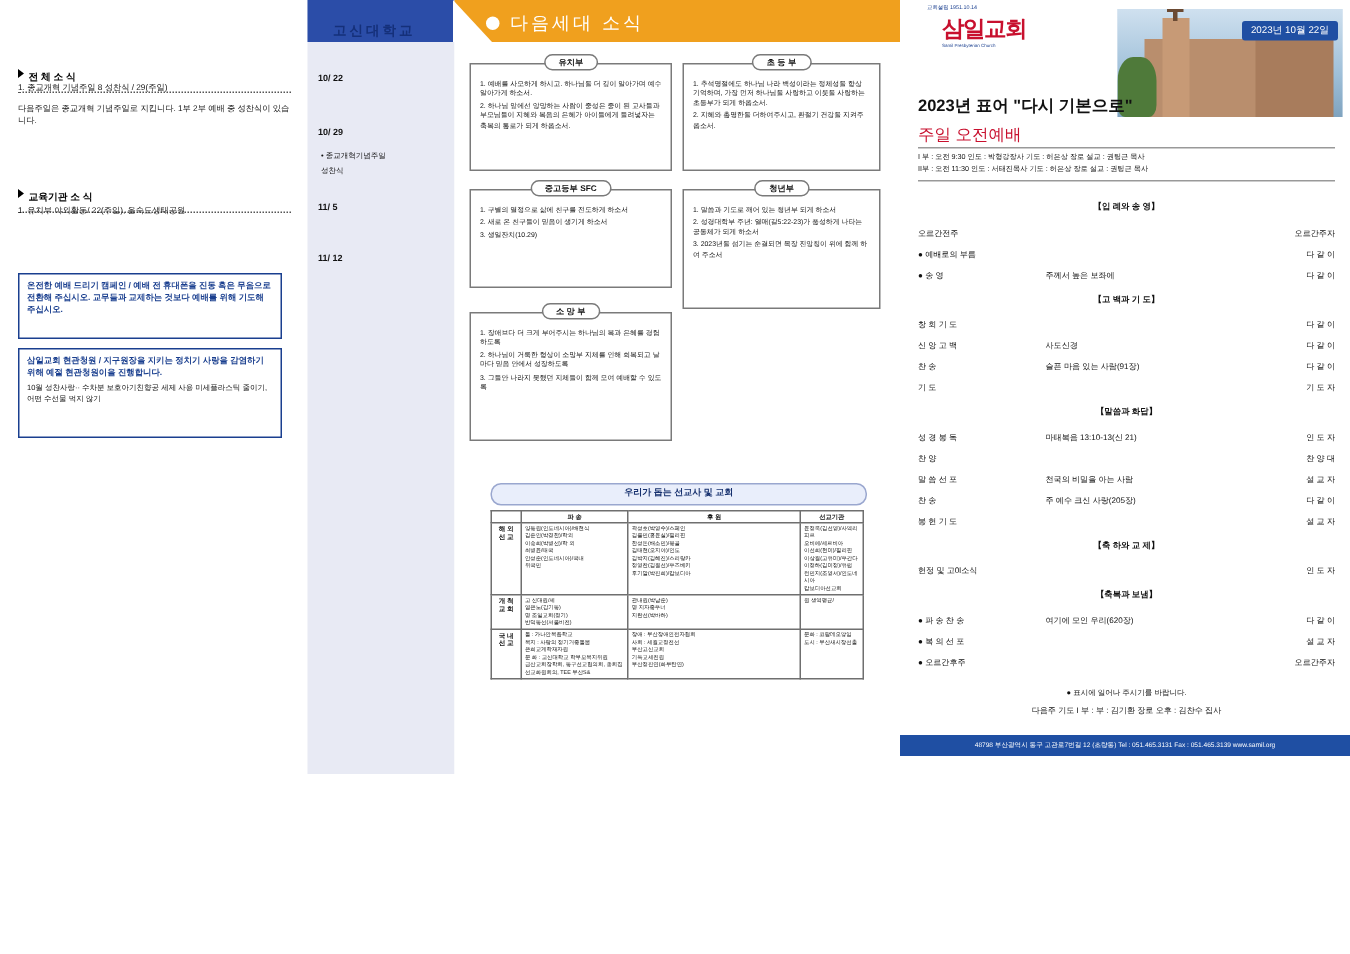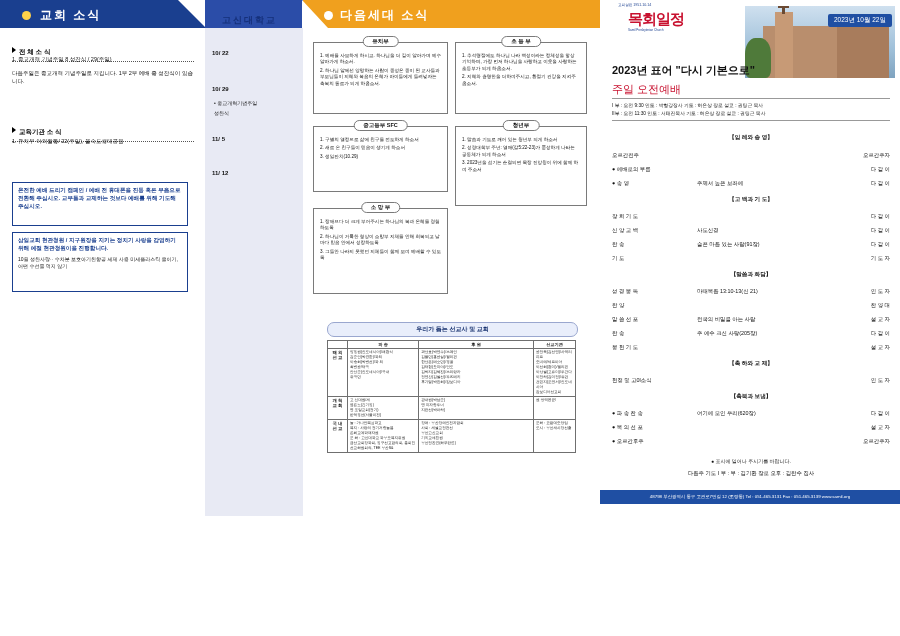--- a/index.html
+++ b/index.html
@@ -35,21 +35,21 @@
 
   
   #c2head{position:absolute;left:205px;top:0;width:98px;height:28px;background:#2b4da8;}
   #c2title{position:absolute;left:222px;top:14px;font-size:9px;font-weight:bold;color:#15307a;letter-spacing:2px;}
   .wk{position:absolute;left:212px;font-size:6px;color:#111;font-weight:bold;}
   .wkitem{position:absolute;left:214px;font-size:5px;color:#111;}
 
   
   #c3head{position:absolute;left:303px;top:0;width:297px;height:28px;background:#f0a01e;}
   #c3head .tri{position:absolute;left:-1px;top:0;width:0;height:0;border-bottom:28px solid #fff;border-right:26px solid transparent;}
-  #c3title{position:absolute;left:340px;top:7px;color:#fff;font-size:12px;font-weight:bold;letter-spacing:2px;}
+  #c3title{position:absolute;left:340px;top:7px;color:#fff;font-size:12px;font-weight:normal;letter-spacing:2px;}
   #c3dot{position:absolute;left:324px;top:11px;width:9px;height:9px;border-radius:50%;background:#fff;}
   .dept{position:absolute;border:1px solid #7a7a7a;box-sizing:border-box;}
   .dept-tab{position:absolute;top:-7px;left:50%;transform:translateX(-50%);background:#fff;border:1px solid #7a7a7a;border-radius:8px;padding:1px 9px;font-size:5.5px;font-weight:bold;white-space:nowrap;}
   .dept-body{padding:10px 6px 4px 6px;font-size:4.6px;line-height:6.4px;}
   .dept-body p{margin:0 0 2px 0;}
   .mis-title{position:absolute;left:327px;top:322px;width:249px;height:13px;background:#e9eefb;border:1px solid #9aa7cf;border-radius:7px;text-align:center;font-size:6px;font-weight:bold;line-height:13px;color:#16306e;}
   table.mis{position:absolute;left:327px;top:340px;width:249px;border-collapse:collapse;font-size:3.6px;}
   table.mis th,table.mis td{border:1px solid #6f6f6f;padding:1px 2px;vertical-align:top;line-height:5px;}
   table.mis th{background:#fff;font-weight:bold;text-align:center;font-size:4.2px;}
   td.vh{width:16px;text-align:center;font-weight:bold;font-size:4.4px;}
@@ -78,27 +78,20 @@
   .secthead:before{content:"";position:absolute;left:0;right:0;top:50%;border-top:1px solid #aaa;z-index:-1;}
   #c4note{position:absolute;left:612px;top:440px;width:278px;text-align:center;font-size:5px;}
   #c4staff{position:absolute;left:612px;top:470px;width:278px;text-align:center;font-size:5.4px;}
   #footer{position:absolute;left:600px;top:490px;width:300px;height:14px;background:#1f4fa3;color:#fff;font-size:4.4px;text-align:center;line-height:14px;}
 </style>
 </head>
 <body>
 
 <div id="page">
 
-  <div class="col" id="col1">
-    <div id="c1head">
-        <div class="tri"></div>
-      </div>
-    <div id="c1dot"></div>
-    <div id="c1title">교회 소식</div>
-  </div>
   <div id="c1sub">삼일교회는 "고신교단 장자교회의 책임을 다하는 교회"입니다.</div>
 
   <div class="c1-block" style="top:40px;">
     <div><span class="arrow"></span><span class="sec-title">전 체 소 식</span></div>
     <div class="dashline"></div>
   </div>
   <div class="c1-block small" style="top:56px;">1. 종교개혁 기념주일 8 성찬식 / 29(주일)</div>
   <div class="c1-block small" style="top:70px;">다음주일은 종교개혁 기념주일로 지킵니다. 1부 2부 예배 중 성찬식이 있습니다.</div>
 
   <div class="c1-block" style="top:120px;">
@@ -248,21 +241,21 @@
   <div id="photo">
     <div class="sky"></div>
       <div class="bld"></div>
       <div class="bld2"></div>
     <div class="tower"></div>
       <div class="cross"></div>
     <div class="tree"></div>
   </div>
 
   <div id="logo-txt">교회설립 1951.10.14</div>
-  <div id="logo-main">목회일정</div>
+  <div id="logo-main">삼일교회</div>
   <div id="logo-sub">Samil Presbyterian Church</div>
   <div id="date-badge">2023년 10월 22일</div>
 
   <div id="c4title">2023년 표어 "다시 기본으로"</div>
   <div id="c4sub">주일 오전예배</div>
 
   <div id="svc-box">
     <div>I 부 : 오전  9:30      인도 : 박형강장사   기도 : 허은상 장로   설교 : 권팅근 목사</div>
     <div>II부 : 오전  11:30     인도 : 서태진목사   기도 : 허은상 장로   설교 : 권팅근 목사</div>
   </div>

